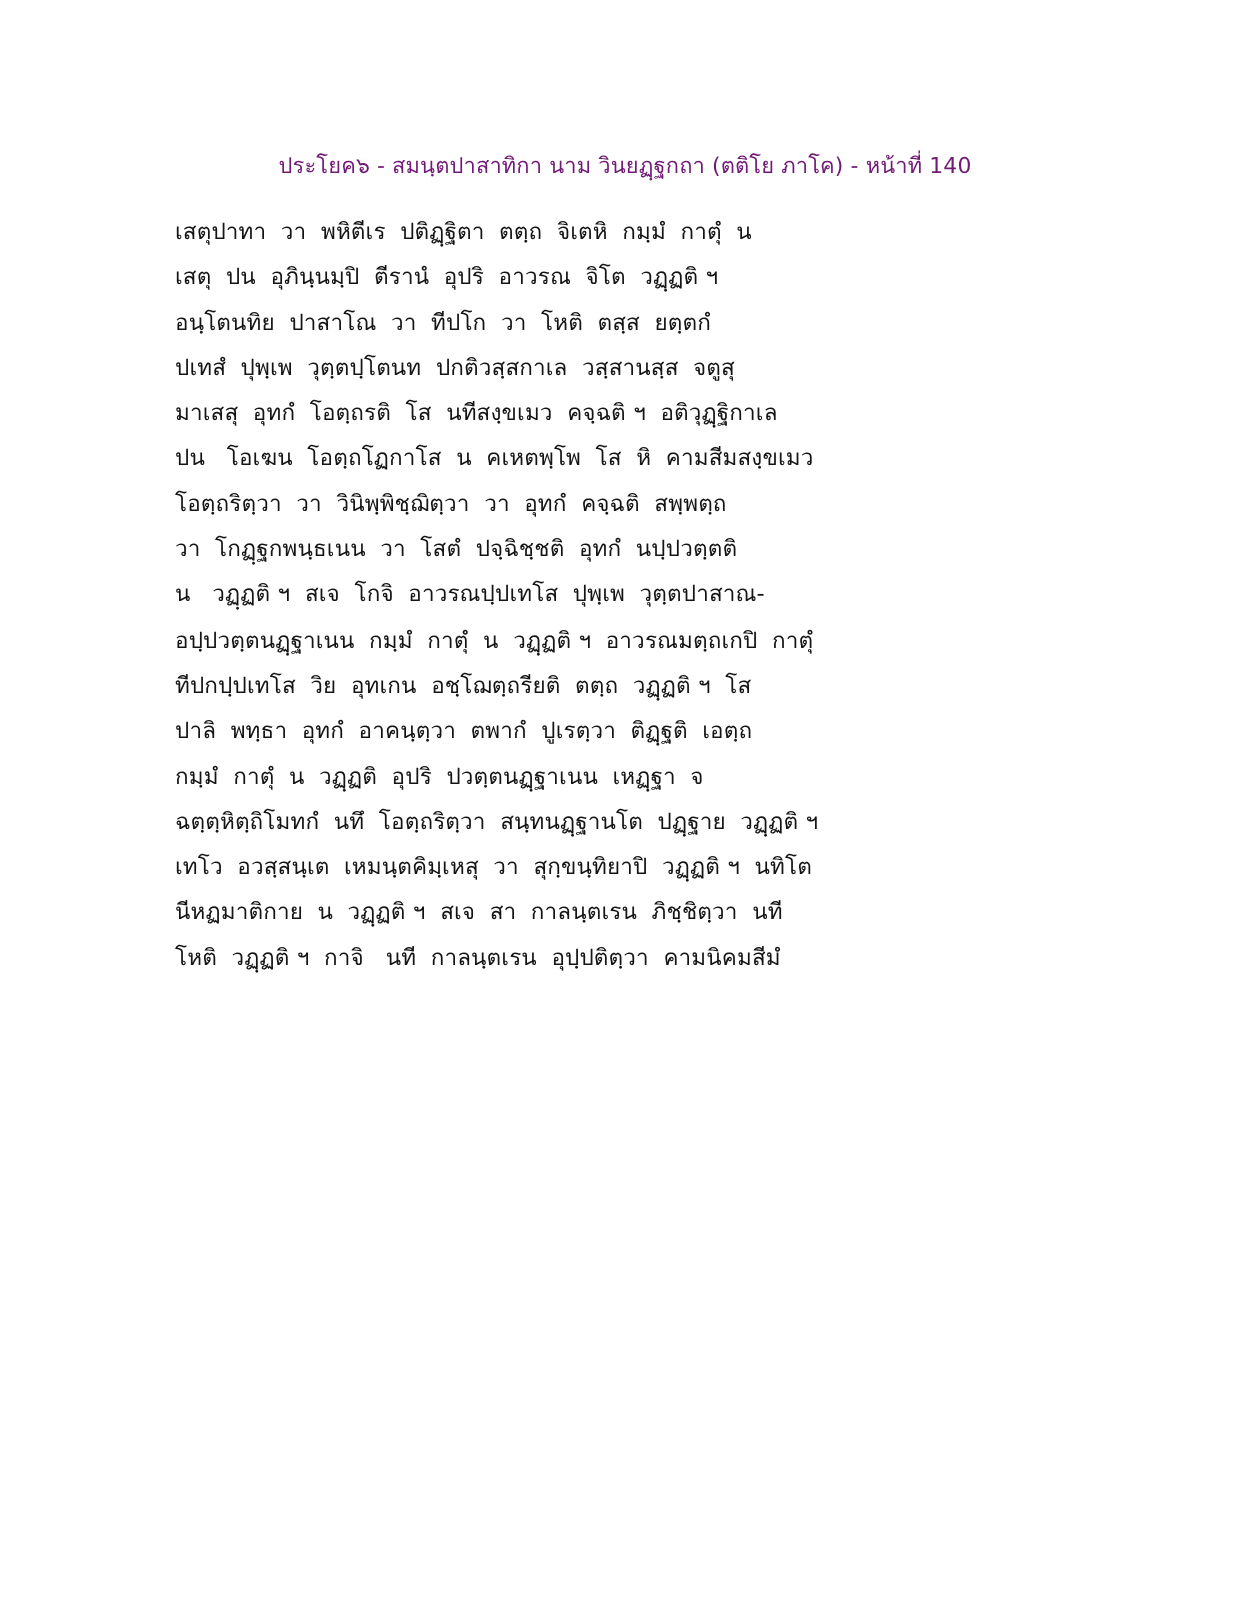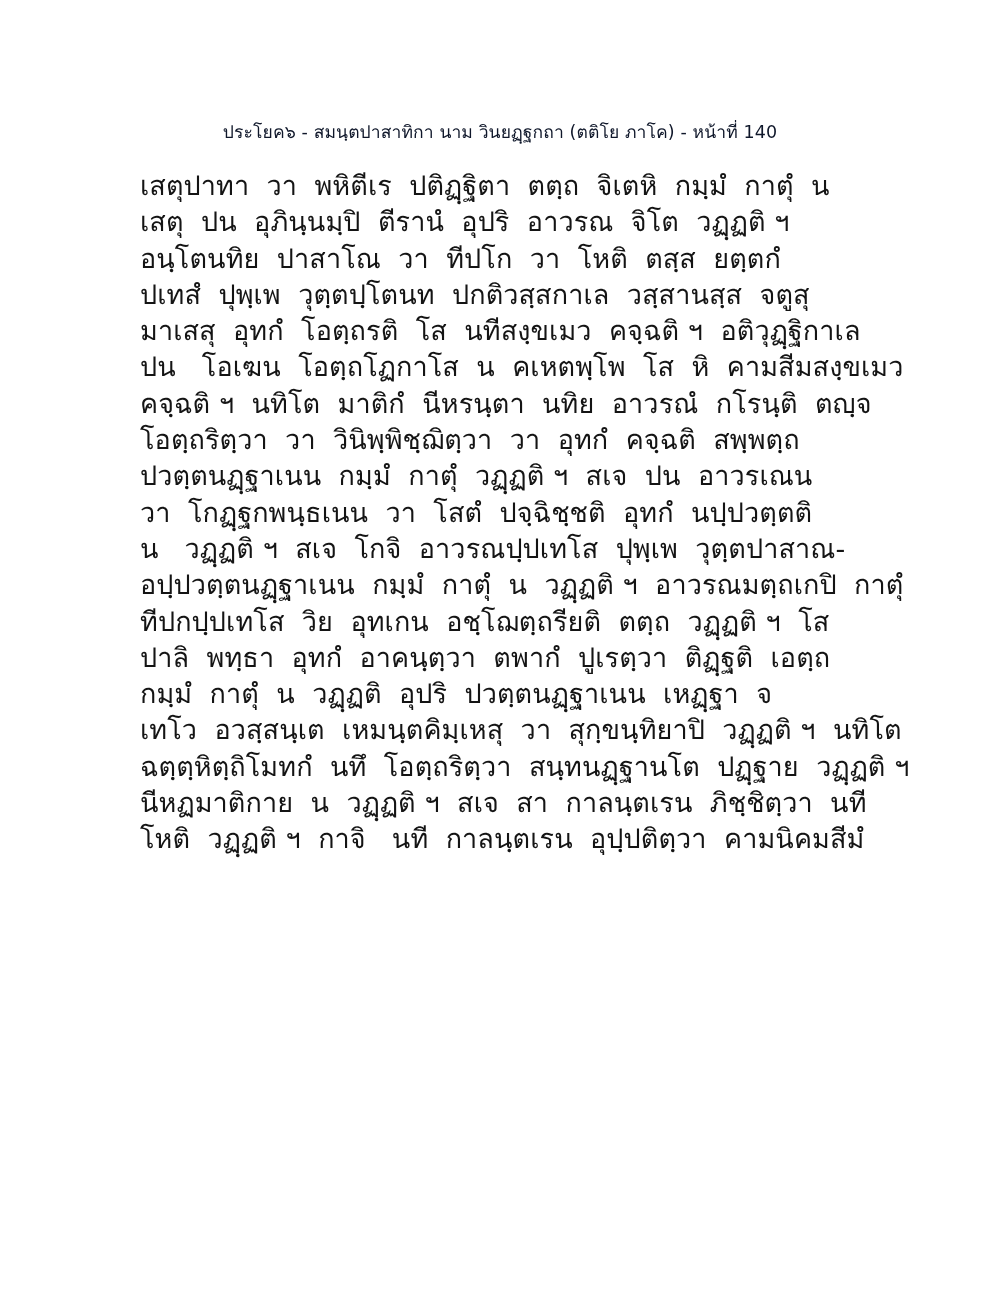--- a/index.html
+++ b/index.html
@@ -18,57 +18,55 @@
   .page {
     width: 1000px;
     height: 1294px;
     box-sizing: border-box;
     padding: 0;
     position: relative;
   }
   .header {
     text-align: center;
     font-size: 17.5px;
-    color: #0f172a;
+    color: #701a75;
     margin-top: 118px;
     letter-spacing: 0.1px;
     white-space: nowrap;
   }
   .body-text {
     margin-top: 22px;
     padding-left: 140px;
     padding-right: 120px;
   }
   .line {
-    font-size: 27px;
+    font-size: 18px;
     line-height: 36.3px;
     color: #141414;
     white-space: pre;
     letter-spacing: 0.1px;
   }
 </style>
 </head>
 <body>
 
 <div class="page">
   <div class="header">ประโยค๖ - สมนฺตปาสาทิกา นาม วินยฏฺฐกถา (ตติโย ภาโค) - หน้าที่ 140</div>
   <div class="body-text">
     <div class="line">เสตุปาทา  วา  พหิตีเร  ปติฏฺฐิตา  ตตฺถ  จิเตหิ  กมฺมํ  กาตุํ  น</div>
     <div class="line">เสตุ  ปน  อุภินฺนมฺปิ  ตีรานํ  อุปริ  อาวรณ  จิโต  วฏฺฏติ ฯ</div>
     <div class="line">อนฺโตนทิย  ปาสาโณ  วา  ทีปโก  วา  โหติ  ตสฺส  ยตฺตกํ</div>
     <div class="line">ปเทสํ  ปุพฺเพ  วุตฺตปฺโตนท  ปกติวสฺสกาเล  วสฺสานสฺส  จตูสุ</div>
     <div class="line">มาเสสุ  อุทกํ  โอตฺถรติ  โส  นทีสงฺขเมว  คจฺฉติ ฯ  อติวุฏฺฐิกาเล</div>
     <div class="line">ปน   โอเฆน  โอตฺถโฏกาโส  น  คเหตพฺโพ  โส  หิ  คามสีมสงฺขเมว</div>
-    <div class="line">คจฺฉติ ฯ  นทิโต  มาติกํ  นีหรนฺตา  นทิย  อาวรณํ  กโรนฺติ  ตญฺจ</div>
     <div class="line">โอตฺถริตฺวา  วา  วินิพฺพิชฺฌิตฺวา  วา  อุทกํ  คจฺฉติ  สพฺพตฺถ</div>
-    <div class="line">ปวตฺตนฏฺฐาเนน  กมฺมํ  กาตุํ  วฏฺฏติ ฯ  สเจ  ปน  อาวรเณน</div>
     <div class="line">วา  โกฏฺฐกพนฺธเนน  วา  โสตํ  ปจฺฉิชฺชติ  อุทกํ  นปฺปวตฺตติ</div>
     <div class="line">น   วฏฺฏติ ฯ  สเจ  โกจิ  อาวรณปฺปเทโส  ปุพฺเพ  วุตฺตปาสาณ-</div>
     <div class="line">อปฺปวตฺตนฏฺฐาเนน  กมฺมํ  กาตุํ  น  วฏฺฏติ ฯ  อาวรณมตฺถเกปิ  กาตุํ</div>
     <div class="line">ทีปกปฺปเทโส  วิย  อุทเกน  อชฺโฌตฺถรียติ  ตตฺถ  วฏฺฏติ ฯ  โส</div>
     <div class="line">ปาลิ  พทฺธา  อุทกํ  อาคนฺตฺวา  ตพากํ  ปูเรตฺวา  ติฏฺฐติ  เอตฺถ</div>
     <div class="line">กมฺมํ  กาตุํ  น  วฏฺฏติ  อุปริ  ปวตฺตนฏฺฐาเนน  เหฏฺฐา  จ</div>
+    <div class="line">ฉตฺตฺหิตฺถิโมทกํ  นทึ  โอตฺถริตฺวา  สนฺทนฏฺฐานโต  ปฏฺฐาย  วฏฺฏติ ฯ</div>
     <div class="line">เทโว  อวสฺสนฺเต  เหมนฺตคิมฺเหสุ  วา  สุกฺขนฺทิยาปิ  วฏฺฏติ ฯ  นทิโต</div>
-    <div class="line">ฉตฺตฺหิตฺถิโมทกํ  นทึ  โอตฺถริตฺวา  สนฺทนฏฺฐานโต  ปฏฺฐาย  วฏฺฏติ ฯ</div>
     <div class="line">นีหฏมาติกาย  น  วฏฺฏติ ฯ  สเจ  สา  กาลนฺตเรน  ภิชฺชิตฺวา  นที</div>
     <div class="line">โหติ  วฏฺฏติ ฯ  กาจิ   นที  กาลนฺตเรน  อุปฺปติตฺวา  คามนิคมสีมํ</div>
   </div>
 </div>
 
 </body></html>

